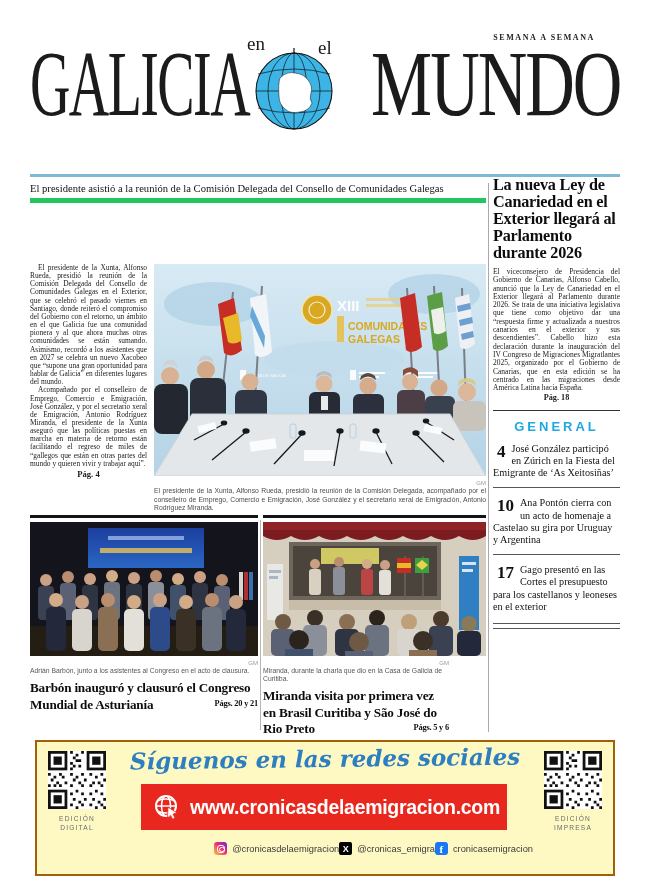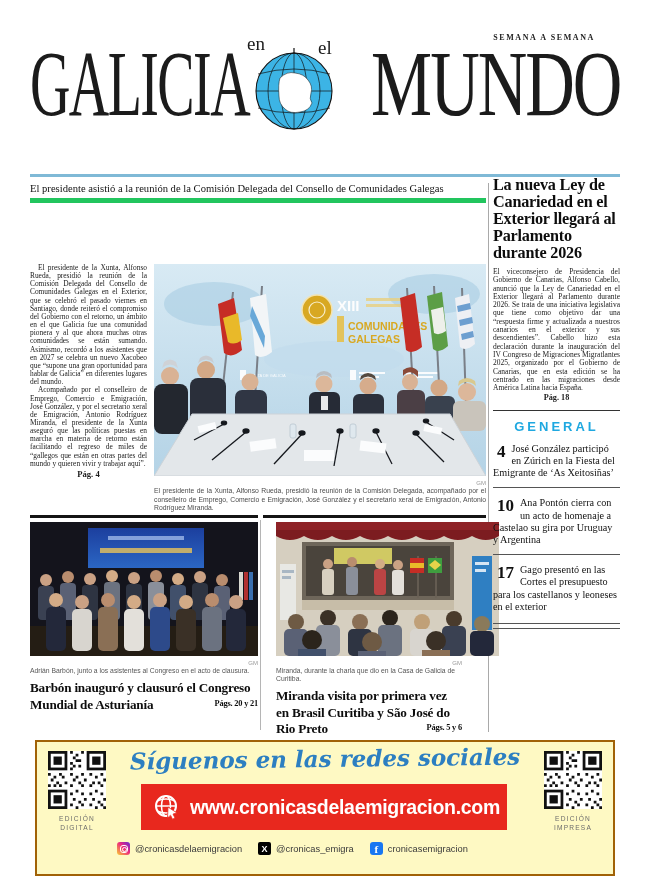--- a/index.html
+++ b/index.html
@@ -43,21 +43,21 @@
   
   .vdiv-main{position:absolute;left:488px;top:183px;width:1px;height:549px;background:#a9a9a9;}
   .vdiv-bottom{position:absolute;left:260px;top:520px;width:1px;height:210px;background:#b5b5b5;}
   .thick-rule{position:absolute;top:515px;height:3px;background:#141414;}
   .tr-left{left:30px;width:228px;}
   .tr-right{left:263px;width:223px;}
 
   
   .story{position:absolute;top:522px;}
   .story-left{left:30px;width:228px;}
-  .story-right{left:276px;width:186px;}
+  .story-right{left:263px;width:186px;}
   .story .caption{font-size:6.8px;line-height:8px;text-align:left;color:#565656;}
   .story-headline{position:relative;margin-top:5px;font-size:13.2px;line-height:16.5px;
                   font-weight:bold;letter-spacing:-.2px;color:#0d0d0d;}
   .story-pgref{position:absolute;right:0;bottom:1px;font-size:8.4px;font-weight:bold;margin-top:40px;}
 
   
   .sidebar{position:absolute;left:493px;top:177px;width:127px;}
   .sb-headline{font-size:16.2px;line-height:17px;font-weight:bold;letter-spacing:-.2px;color:#0d0d0d;}
   .sb-body{margin-top:6px;font-size:7.5px;line-height:8.3px;text-align:justify;color:#1a1a1a;}
   .sb-body .pgref{font-size:8.2px;}
@@ -79,21 +79,21 @@
             color:#6b6b6b;line-height:9px;}
   .ql-left{left:0px;} .ql-right{right:0px;}
   .banner-tagline{position:absolute;left:85px;right:85px;top:3px;text-align:center;
                   font-family:"DejaVu Serif",serif;font-style:italic;font-weight:bold;
                   font-size:23px;color:#2d7fc1;transform:rotate(-.7deg);}
   .redbar{position:absolute;left:104px;top:42px;width:366px;height:46px;background:#e8281e;
           display:flex;align-items:center;gap:9px;padding-left:12px;box-sizing:border-box;}
   .redbar-url{color:#fff;font-family:"Liberation Sans",sans-serif;font-weight:bold;
               font-size:19.5px;letter-spacing:-.3px;}
   .social-row{position:absolute;left:80px;right:80px;top:100px;display:flex;
-              justify-content:flex-start;align-items:center;gap:16px;
+              justify-content:flex-end;align-items:center;gap:0;
               font-family:"Liberation Sans",sans-serif;font-size:9.3px;color:#3a3a3a;}
   .social-item{display:flex;align-items:center;gap:5px;}
   .si-icon{width:13px;height:13px;border-radius:3px;display:flex;align-items:center;
            justify-content:center;color:#fff;font-weight:bold;font-size:9px;
            font-family:"Liberation Sans",sans-serif;}
   .ig{background:linear-gradient(45deg,#f9ce34,#ee2a7b 55%,#6228d7);position:relative;}
   .ig::before{content:"";position:absolute;inset:2.5px;border:1.3px solid #fff;border-radius:3px;}
   .ig::after{content:"";position:absolute;left:4.6px;top:4.6px;width:3.8px;height:3.8px;
              border:1.2px solid #fff;border-radius:50%;}
   .xx{background:#000;border-radius:2px;}

